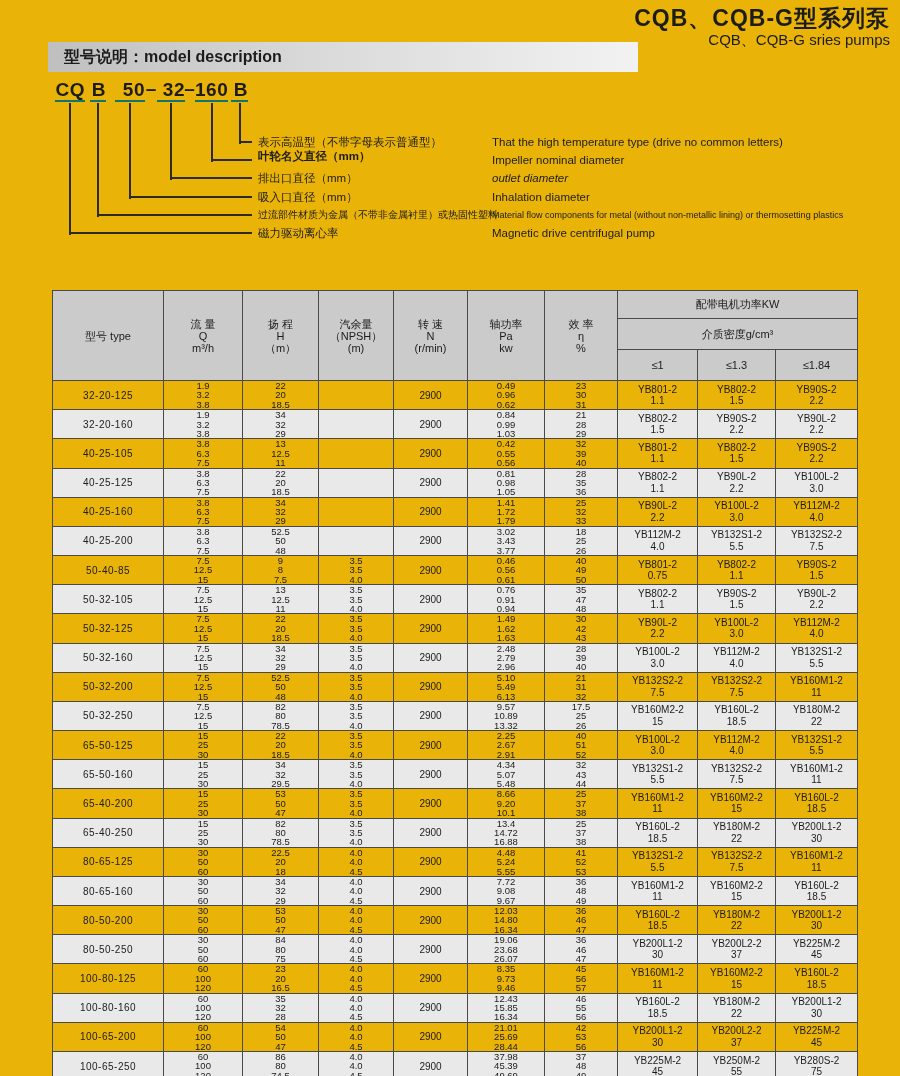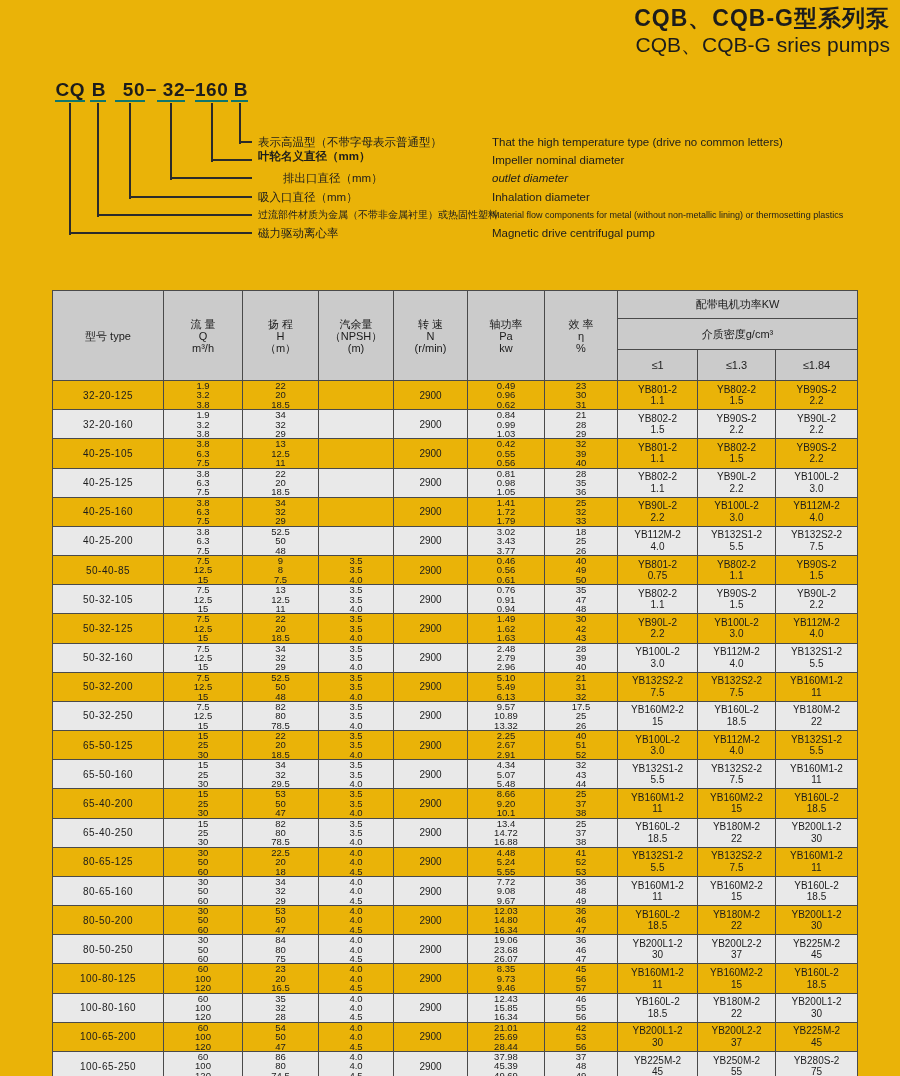--- a/index.html
+++ b/index.html
@@ -1,21 +1,21 @@
 <!DOCTYPE html>
 <html><head>
 <meta charset="utf-8">
 <style>
   html,body{margin:0;padding:0;background:#ffffff;}
   body{font-family:"Liberation Sans","DejaVu Sans",sans-serif;color:#1c1c1c;}
   #page{position:relative;width:900px;height:1076px;background:#eab308;overflow:hidden;}
 
   
   .title-cn{position:absolute;top:3px;right:10px;font-size:23px;font-weight:bold;letter-spacing:1px;}
-  .title-en{position:absolute;top:31px;right:10px;font-size:21px;}
+  .title-en{position:absolute;top:31px;right:10px;font-size:15px;}
 
   
   .sec-bar{position:absolute;left:48px;width:590px;height:30px;
     background:linear-gradient(to right,#bfbfbf 0%,#d9d9d9 45%,#f2f2f2 100%);
     font-size:16px;font-weight:bold;line-height:30px;padding-left:16px;box-sizing:border-box;}
   #bar-model{top:42px;}
   #bar-perf{top:250px;}
 
   
   .code-part{position:absolute;top:79px;height:21px;font-size:19px;font-weight:bold;
@@ -46,41 +46,42 @@
   .motor{font-size:10px;line-height:11.5px;}
 </style>
 </head>
 <body>
 
 <div id="page">
 
   <div class="title-cn">CQB、CQB-G型系列泵</div>
   <div class="title-en">CQB、CQB-G sries pumps</div>
 
+  <div class="sec-bar" id="bar-model">型号说明：model description</div>
 
   <div id="diagram">
       <span class="code-part" style="left: 55px; width: 30px;">CQ</span>
       <span class="code-part" style="left: 90px; width: 16px;">B</span>
       <span class="code-part" style="left: 115px; width: 30px;">50</span>
       <span class="code-part" style="left: 157px; width: 28px;">32</span>
       <span class="code-part" style="left: 195px; width: 33px;">160</span>
       <span class="code-part" style="left: 231px; width: 17px;">B</span>
       <span class="code-dash" style="left: 145px; width: 12px;">–</span>
       <span class="code-dash" style="left: 184px; width: 11px;">–</span>
       <div class="line-v" style="left: 239px; top: 103px; height: 41px;"></div>
       <div class="line-h" style="left: 239px; top: 141px; width: 13px;"></div>
       <div class="diag-cn" style="top: 134px;">表示高温型（不带字母表示普通型）</div>
       <div class="diag-en" style="top: 134px;">That the high temperature type (drive no common letters)</div>
       <div class="line-v" style="left: 211px; top: 103px; height: 59px;"></div>
       <div class="line-h" style="left: 211px; top: 159px; width: 41px;"></div>
       <div class="diag-cn" style="top: 148px; font-weight: bold;">叶轮名义直径（mm）</div>
       <div class="diag-en" style="top: 152px;">Impeller nominal diameter</div>
       <div class="line-v" style="left: 170px; top: 103px; height: 77px;"></div>
       <div class="line-h" style="left: 170px; top: 177px; width: 82px;"></div>
-      <div class="diag-cn" style="top: 170px; margin-left: 25px;">排出口直径（mm）</div>
+      <div class="diag-cn" style="top: 170px;">排出口直径（mm）</div>
       <div class="diag-en" style="top: 170px; font-style: italic;">outlet diameter</div>
       <div class="line-v" style="left: 129px; top: 103px; height: 96px;"></div>
       <div class="line-h" style="left: 129px; top: 196px; width: 123px;"></div>
       <div class="diag-cn" style="top: 189px;">吸入口直径（mm）</div>
       <div class="diag-en" style="top: 189px;">Inhalation diameter</div>
       <div class="line-v" style="left: 97px; top: 103px; height: 114px;"></div>
       <div class="line-h" style="left: 97px; top: 214px; width: 155px;"></div>
       <div class="diag-cn diag-small" style="top: 207px;">过流部件材质为金属（不带非金属衬里）或热固性塑料</div>
       <div class="diag-en diag-small-en" style="top: 207px;">Material flow components for metal (without non-metallic lining) or thermosetting plastics</div>
       <div class="line-v" style="left: 69px; top: 103px; height: 132px;"></div>

